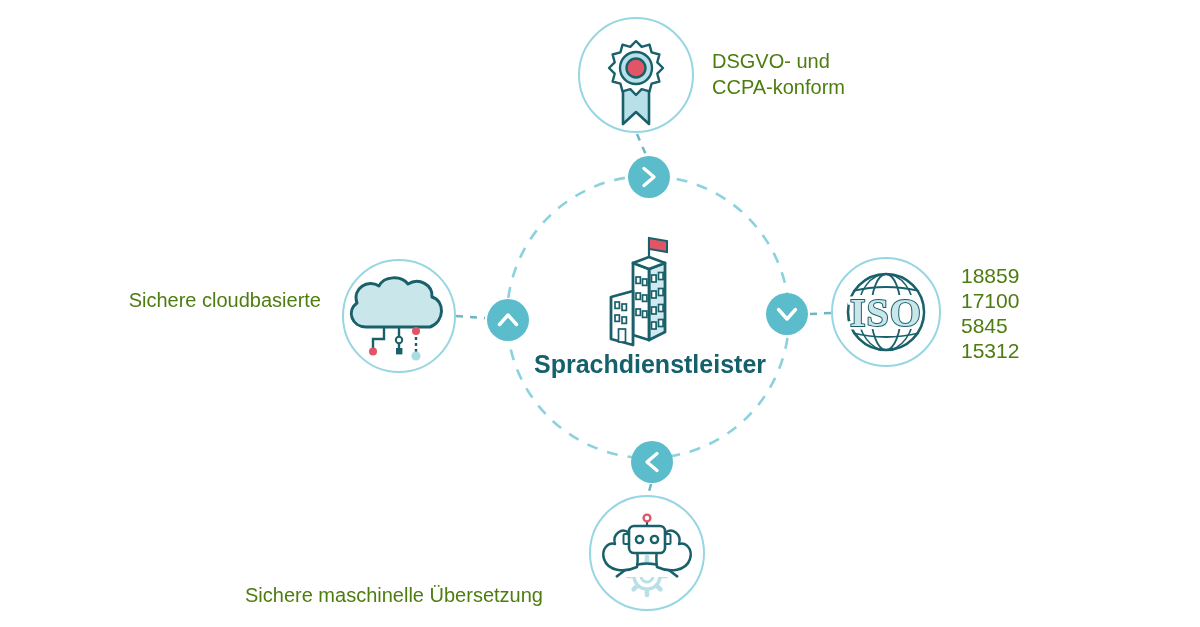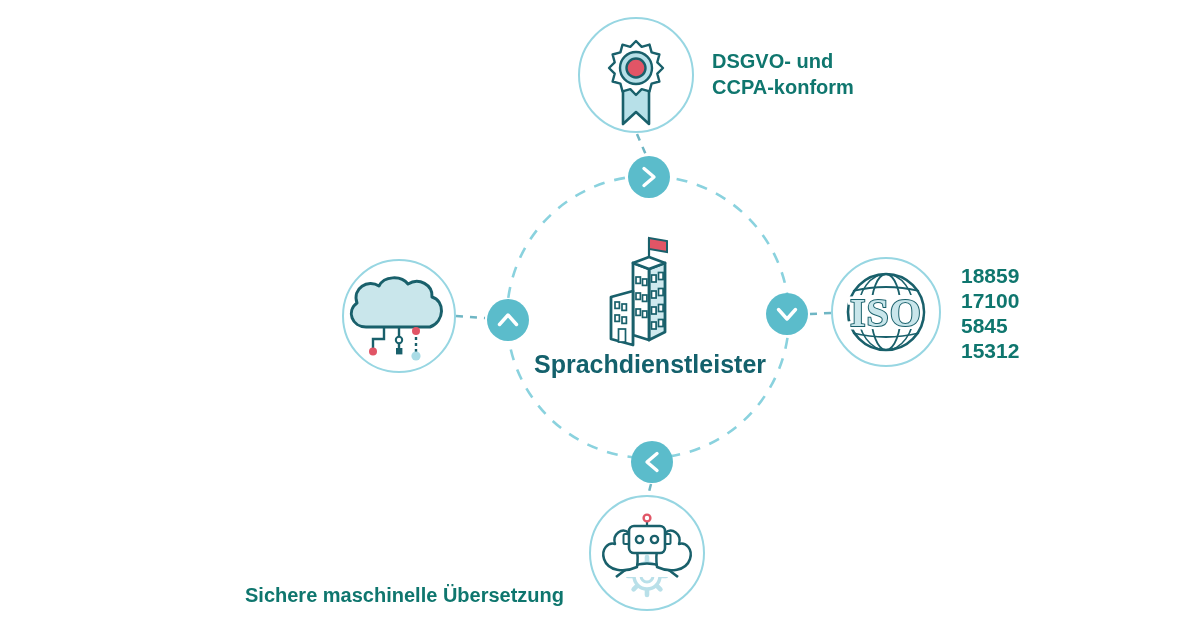--- a/index.html
+++ b/index.html
@@ -2,21 +2,21 @@
 <html><head>
 <meta charset="utf-8">
 <style>
   html,body{margin:0;padding:0;background:#ffffff;}
   .stage{
     position:relative;width:1200px;height:627px;background:#ffffff;
     font-family:"Liberation Sans", sans-serif;overflow:hidden;
   }
   svg.scene{position:absolute;left:0;top:0;}
   .label{
-    position:absolute;color:#0f766e;font-weight:bold;font-size:20px;line-height:26px;
+    position:absolute;color:#4d7c0f;font-weight:normal;font-size:20px;line-height:26px;
     white-space:nowrap;
   }
   .label-top{left:712px;top:48px;text-align:left;}
   .label-left{left:61px;top:287px;width:260px;text-align:right;line-height:27px;}
   .label-bottom{left:245px;top:542px;margin-top:40px;}
   .label-iso{left:961px;top:263px;font-size:21px;line-height:25px;}
   .title-center{
     position:absolute;left:518px;top:350px;width:264px;text-align:center;
     color:#14616c;font-weight:bold;font-size:25px;line-height:28px;white-space:nowrap;
   }
@@ -157,19 +157,20 @@
   </div>
 
   <div class="label label-iso">
     <div>18859</div>
     <div>17100</div>
     <div>5845</div>
     <div>15312</div>
   </div>
 
   <div class="label label-left">
+    <div>Sichere cloudbasierte</div>
   </div>
 
   <div class="label label-bottom">Sichere maschinelle Übersetzung</div>
 
   <div class="title-center">Sprachdienstleister</div>
 
 </div>
 
 </body></html>

